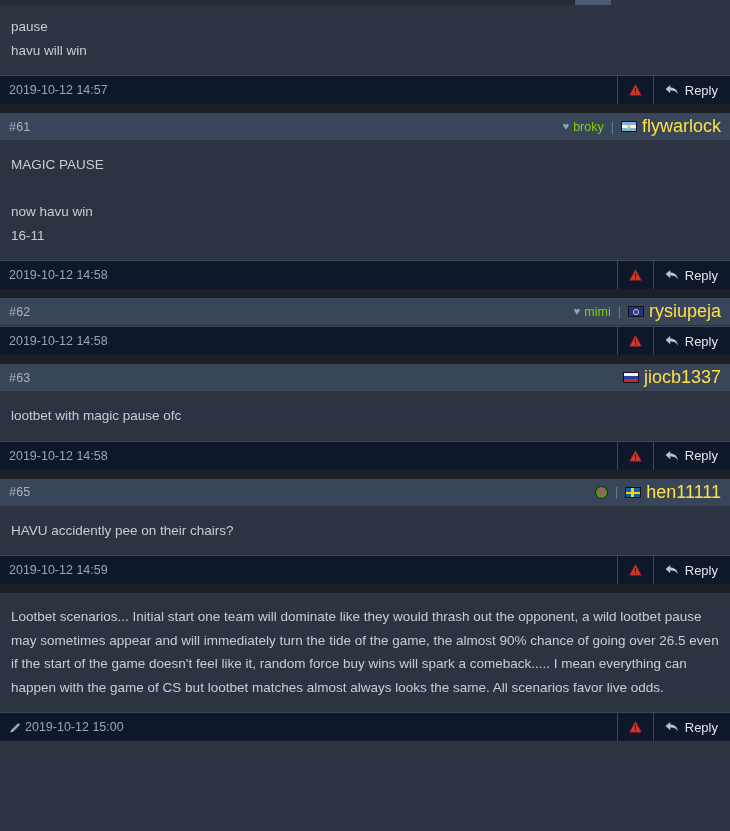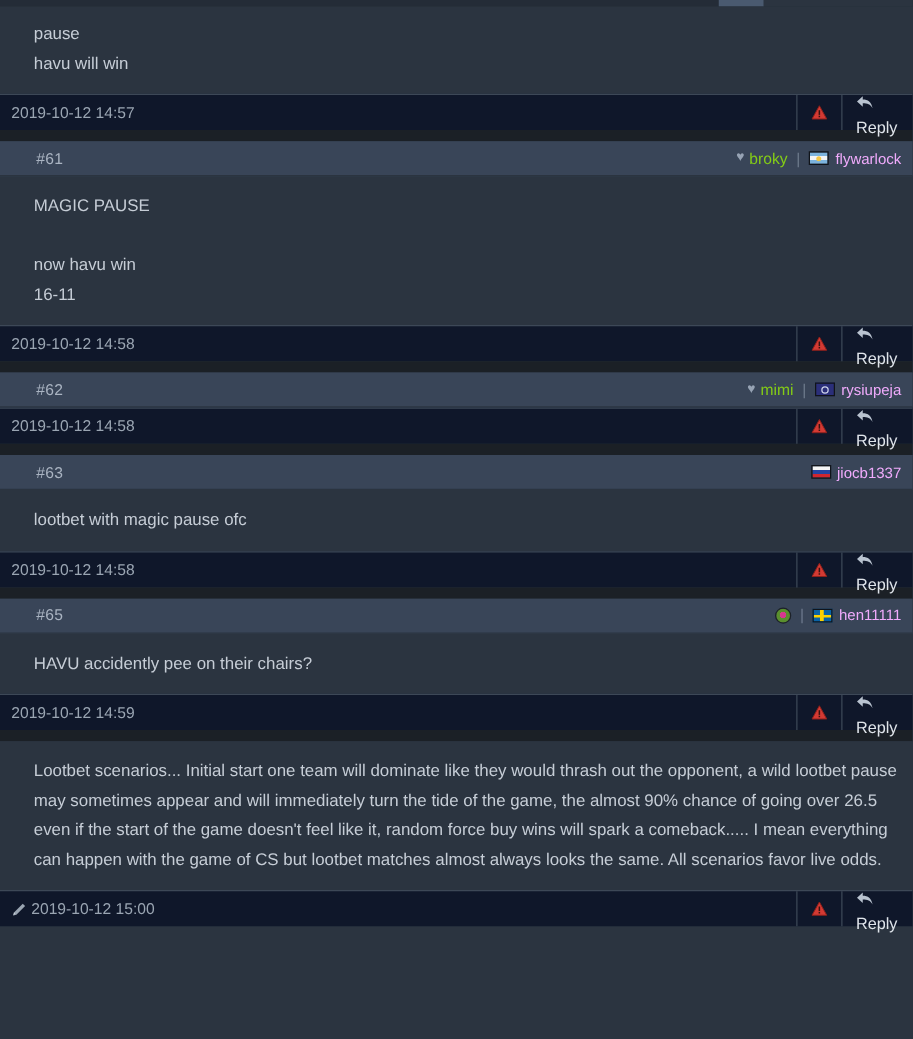--- a/index.html
+++ b/index.html
@@ -71,21 +71,20 @@
     background: #394558;
     height: 28px;
     padding: 0 9px;
     box-sizing: border-box;
     border-bottom: 1px solid #2b3440;
   }
   .post-num {
     font-size: 12.5px;
     color: #aab4c2;
     letter-spacing: 0.2px;
-    margin-left: 20px;
   }
   .post-head-right {
     display: flex;
     align-items: center;
     gap: 0;
     font-size: 12.5px;
     white-space: nowrap;
   }
   .heart-icon {
     color: #97a3b4;
@@ -96,22 +95,22 @@
   .fav-name {
     color: #84cc16;
     font-size: 12.5px;
   }
   .head-divider {
     color: #6d7a8c;
     margin: 0 7px;
     font-size: 12.5px;
   }
   .user-name {
-    color: #f0abfc;
-    font-size: 12px;
+    color: #fde047;
+    font-size: 18px;
   }
   .flag {
     display: inline-block;
     width: 16px;
     height: 11px;
     margin-right: 5px;
     vertical-align: -1px;
     border: 1px solid #10141a;
     box-sizing: border-box;
     background: #556;
@@ -205,21 +204,20 @@
     box-sizing: border-box;
     vertical-align: -2px;
   }
 
   .post-body {
     padding: 12px 11px 13px 11px;
     font-size: 13.5px;
     line-height: 23.5px;
     color: #c6cdd6;
     word-wrap: break-word;
-    margin-left: 16px;
   }
   .post-body p {
     margin: 0;
   }
   .post-body .blank {
     height: 23.5px;
   }
 
   .post-foot {
     display: flex;
@@ -252,26 +250,25 @@
   .warn-cell {
     width: 35px;
     display: flex;
     align-items: center;
     justify-content: center;
     border-left: 1px solid #3d4857;
   }
   .warn-icon svg { display: block; }
   .reply-cell {
     display: flex;
-    align-items: flex-start;
+    align-items: center;
     gap: 6px;
     padding: 0 12px 0 11px;
     border-left: 1px solid #3d4857;
     color: #d5dbe3;
-    flex-direction: column;
   }
   .reply-arrow svg { display: block; }
   .reply-label {
     font-size: 13px;
     color: #dfe4ea;
   }
 
   
   .post-clipped .post-body {
     padding-top: 10px;

